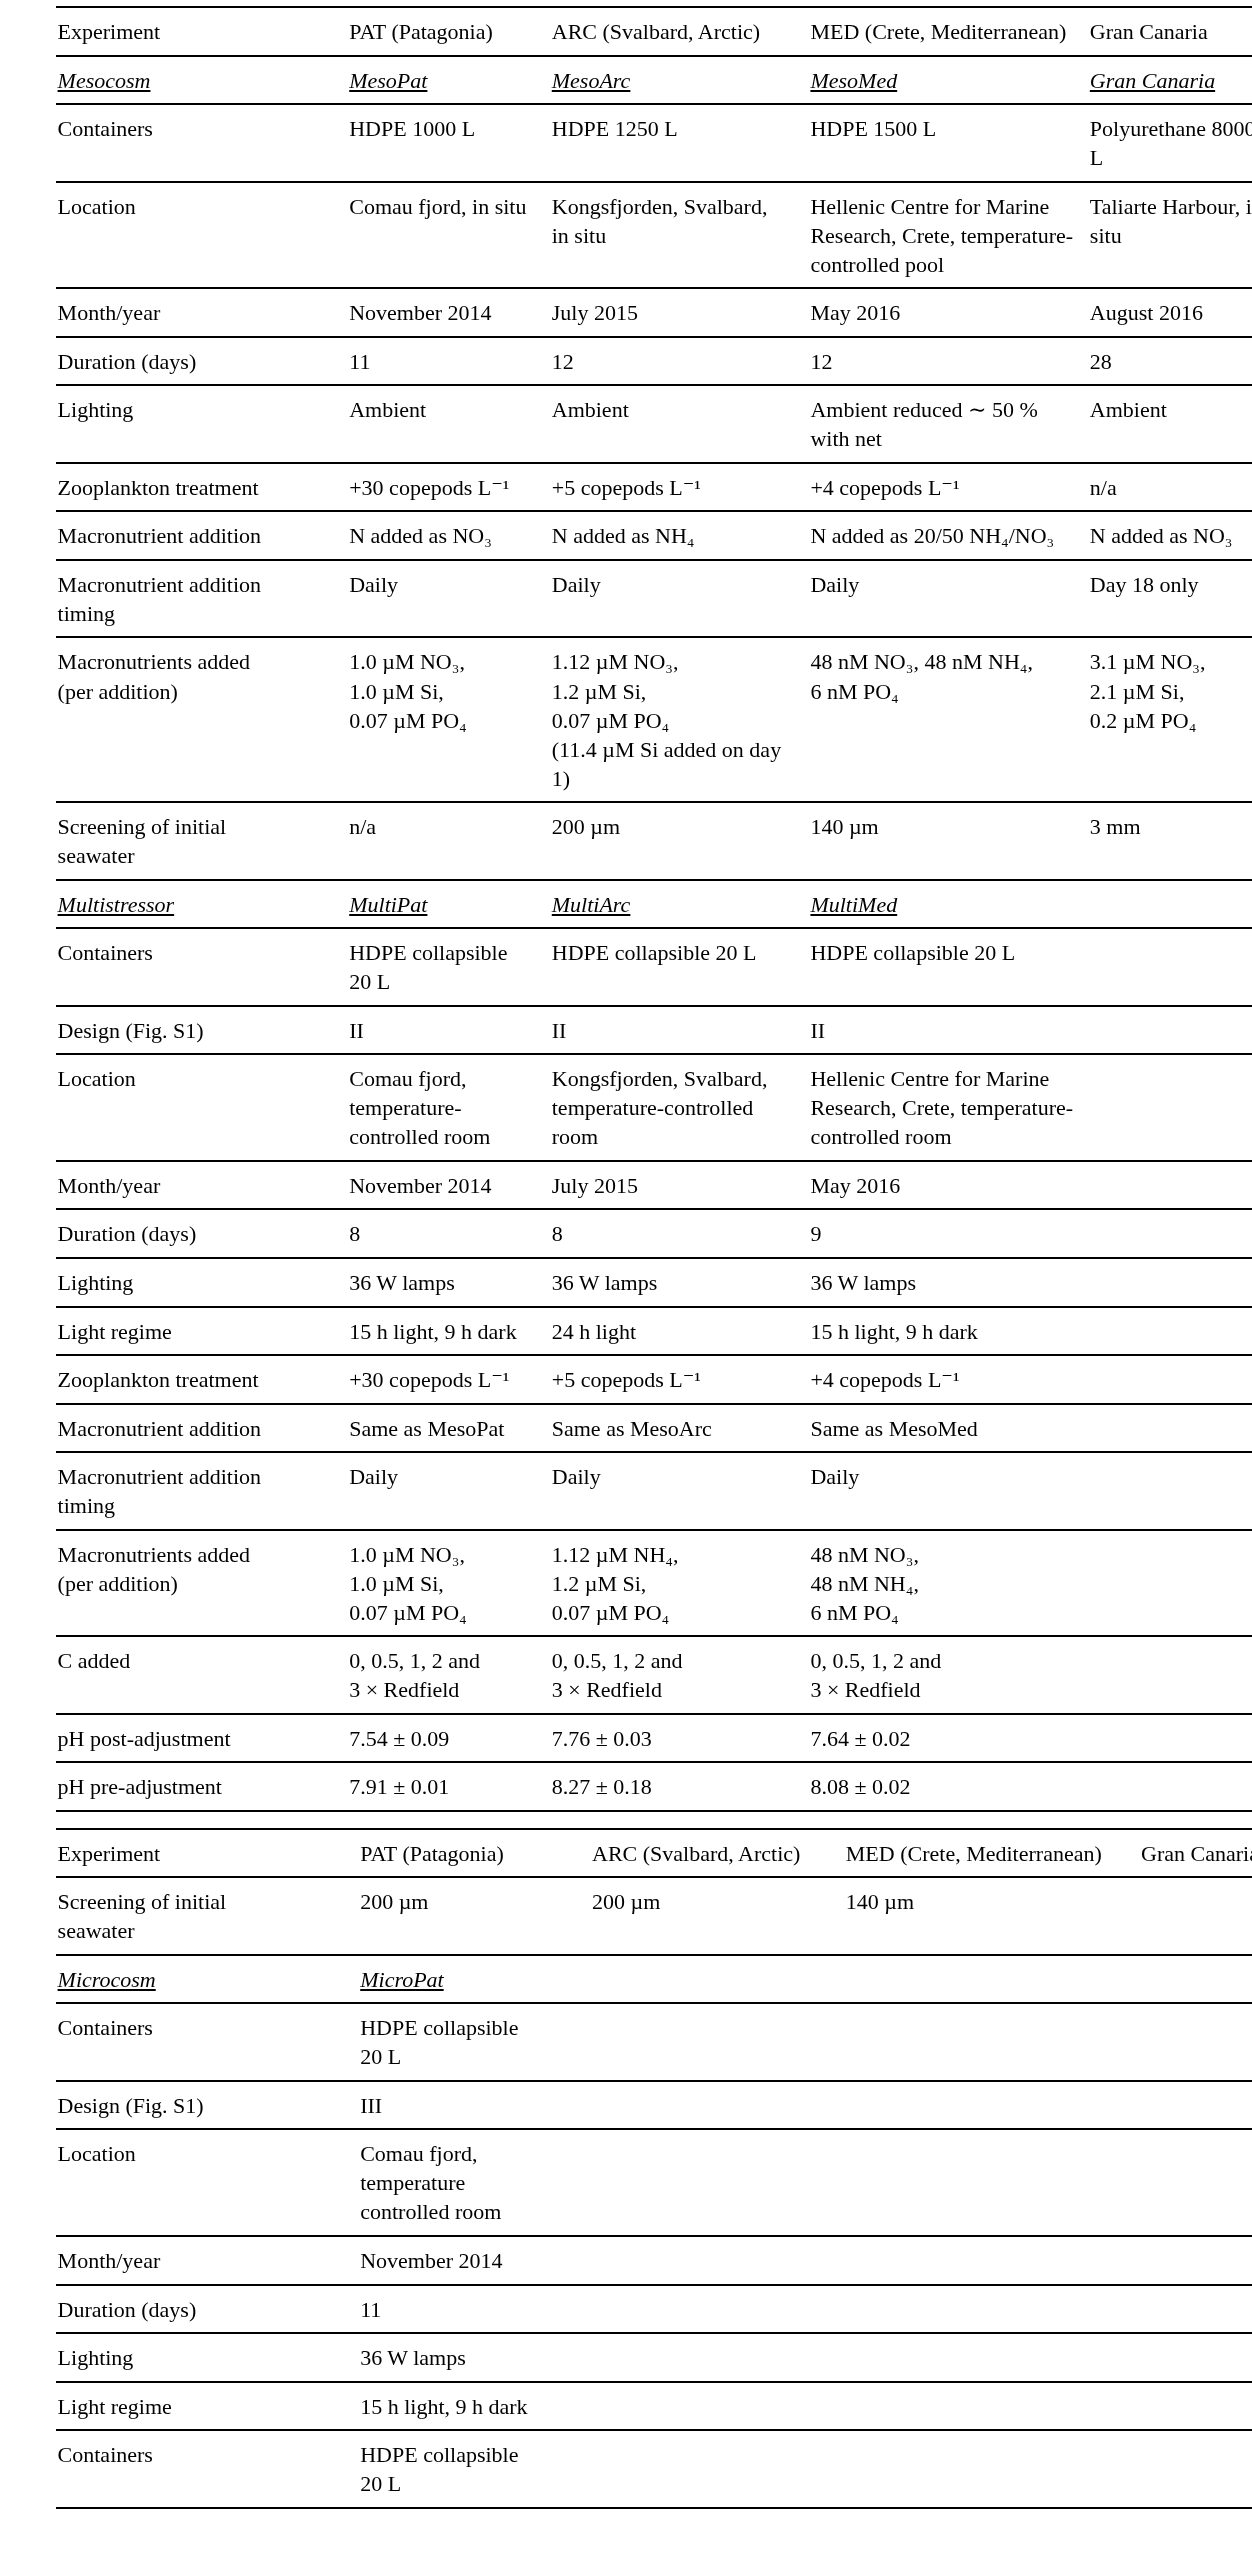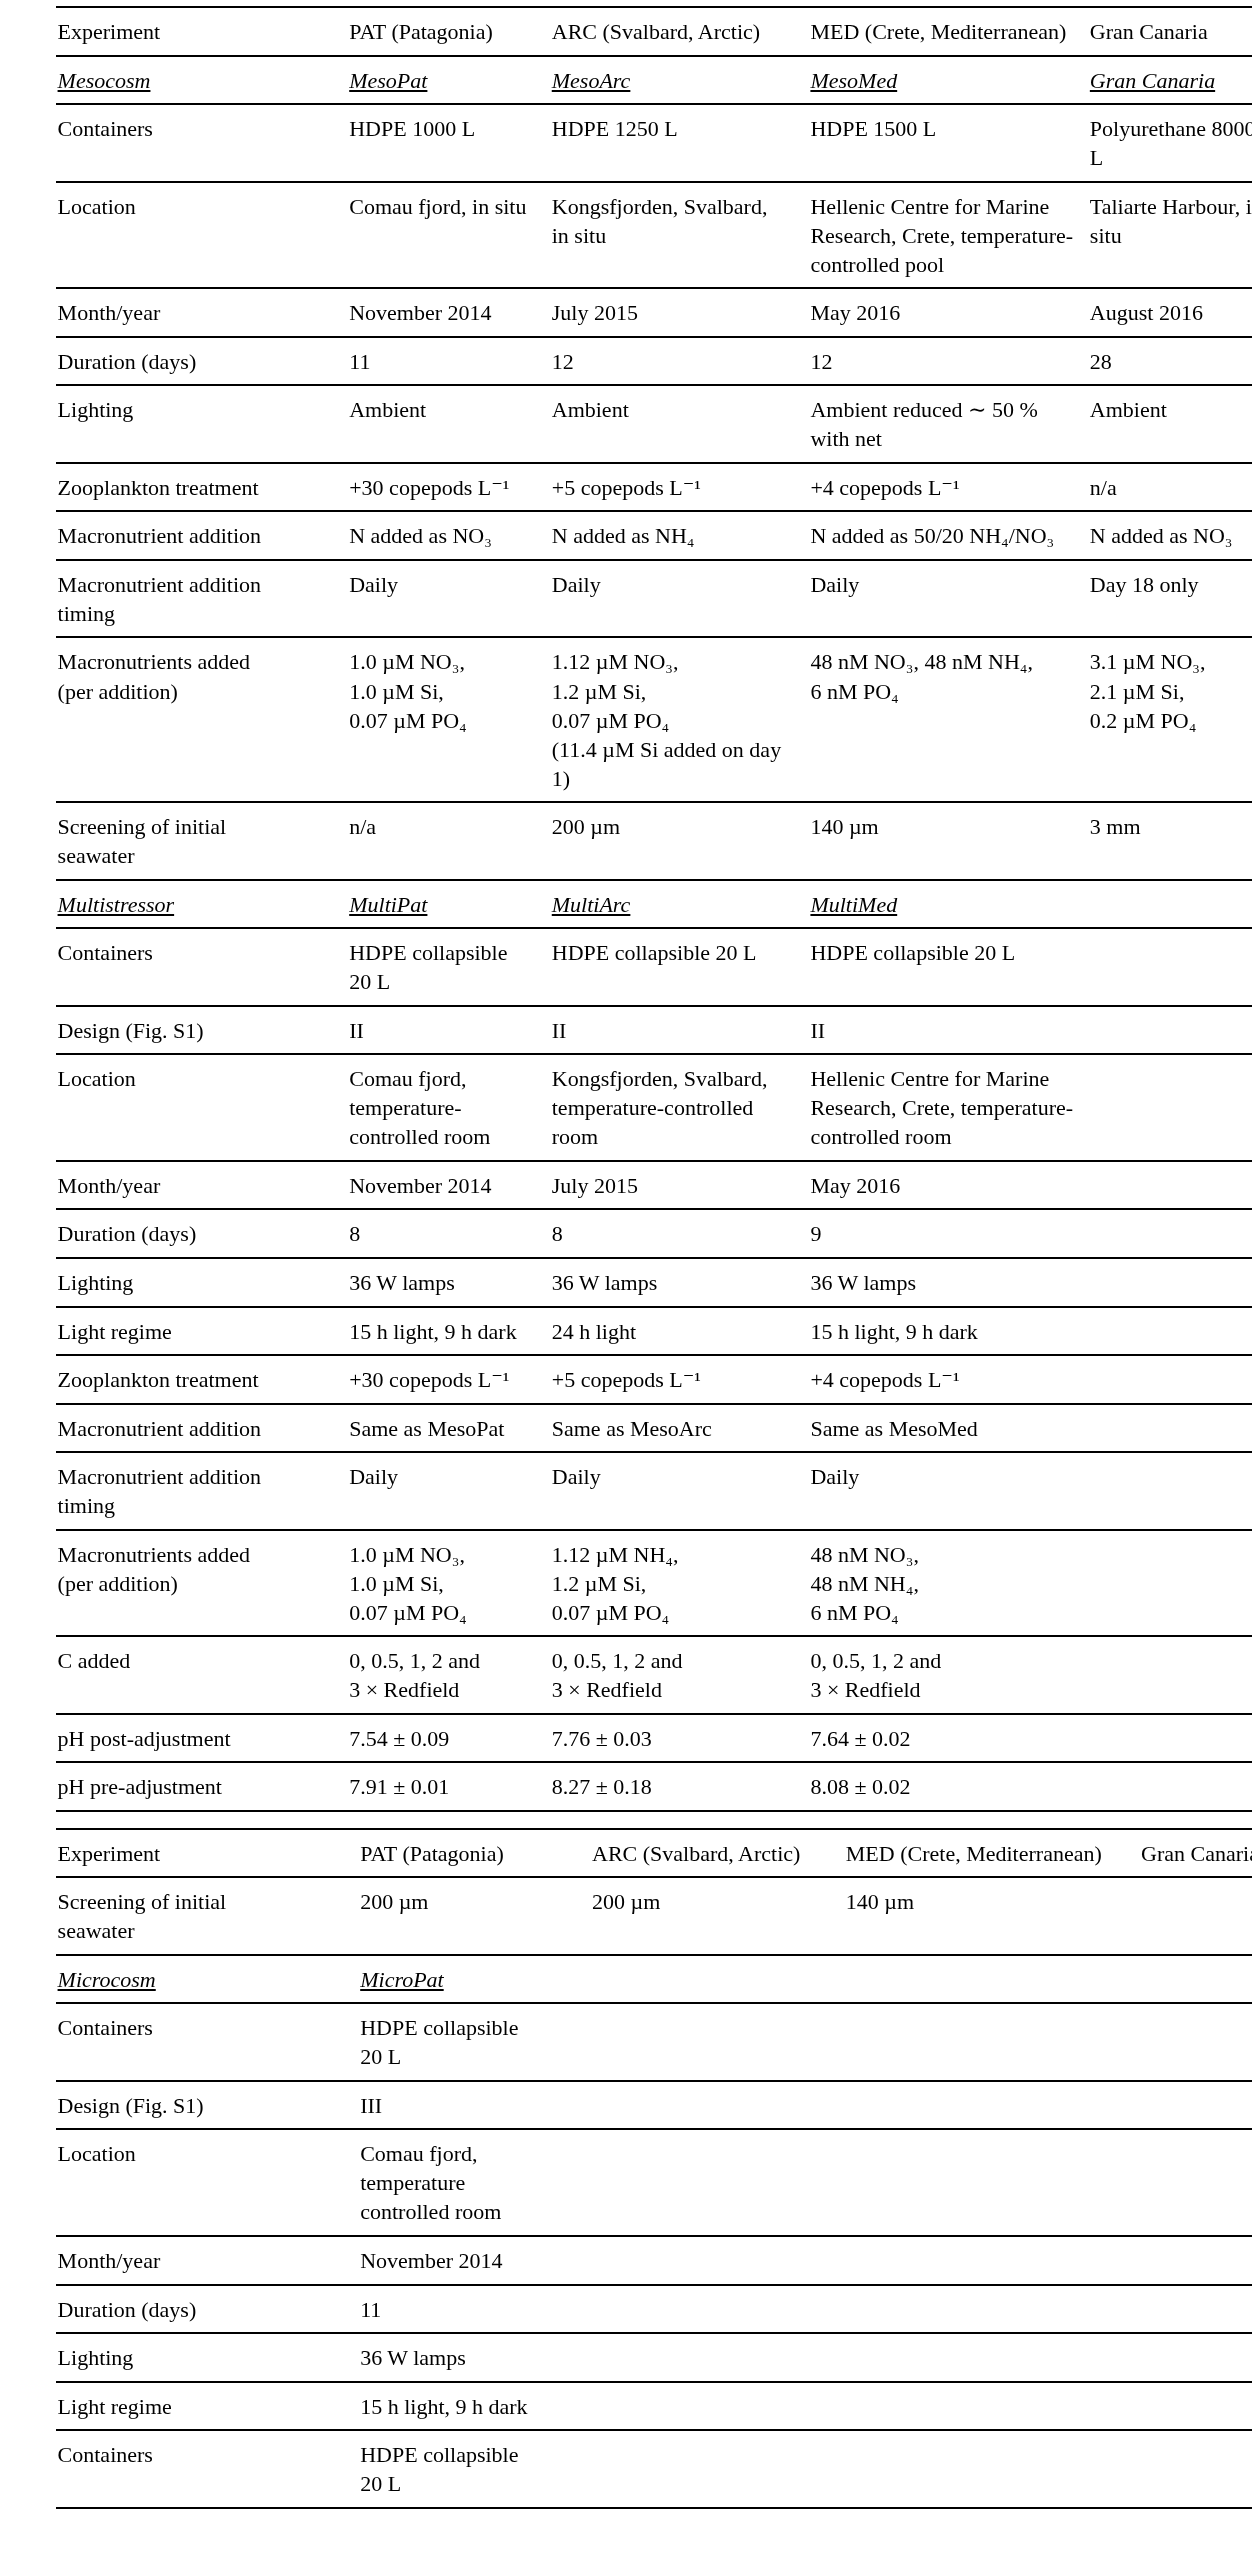--- a/index.html
+++ b/index.html
@@ -123,21 +123,21 @@
           <td>Zooplankton treatment</td>
           <td>+30 copepods L⁻¹</td>
           <td>+5 copepods L⁻¹</td>
           <td>+4 copepods L⁻¹</td>
           <td>n/a</td>
         </tr>
         <tr>
           <td>Macronutrient addition</td>
           <td>N added as NO₃</td>
           <td>N added as NH₄</td>
-          <td>N added as 50/20 NH₄/NO₃</td>
+          <td>N added as 20/50 NH₄/NO₃</td>
           <td>N added as NO₃</td>
         </tr>
         <tr>
           <td>Macronutrient addition
 timing</td>
           <td>Daily</td>
           <td>Daily</td>
           <td>Daily</td>
           <td>Day 18 only</td>
         </tr>

